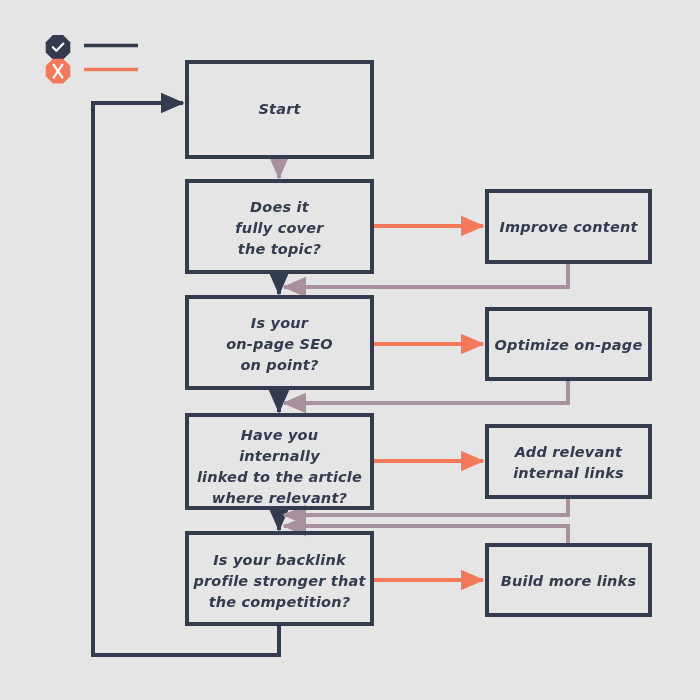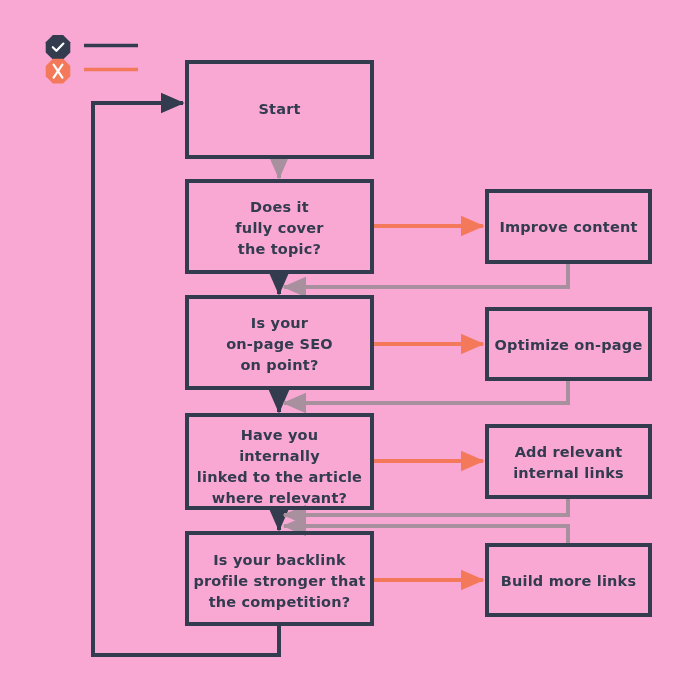--- a/index.html
+++ b/index.html
@@ -34,21 +34,21 @@
     letter-spacing: 0.2px;
   }
   .legend-icon-check,
   .legend-icon-cross {
     pointer-events: none;
   }
 </style>
 </head>
 <body style="background: rgb(74, 112, 87);">
 
-<div id="canvas" style="background: #f9a8d4;">
+<div id="canvas" style="background: #e5e5e5; font-style: italic;">
 
   <svg class="layer" viewBox="0 0 700 700" xmlns="http://www.w3.org/2000/svg">
     <defs>
       <marker id="arrow-dark" markerWidth="7" markerHeight="7" refX="5.6" refY="3" orient="auto" markerUnits="strokeWidth">
         <path d="M0,0.4 L6,3 L0,5.6 z" fill="#333b4f"></path>
       </marker>
       <marker id="arrow-orange" markerWidth="7" markerHeight="7" refX="5.6" refY="3" orient="auto" markerUnits="strokeWidth">
         <path d="M0,0.4 L6,3 L0,5.6 z" fill="#f4795b"></path>
       </marker>
       <marker id="arrow-return" markerWidth="7" markerHeight="7" refX="5.6" refY="3" orient="auto" markerUnits="strokeWidth">

